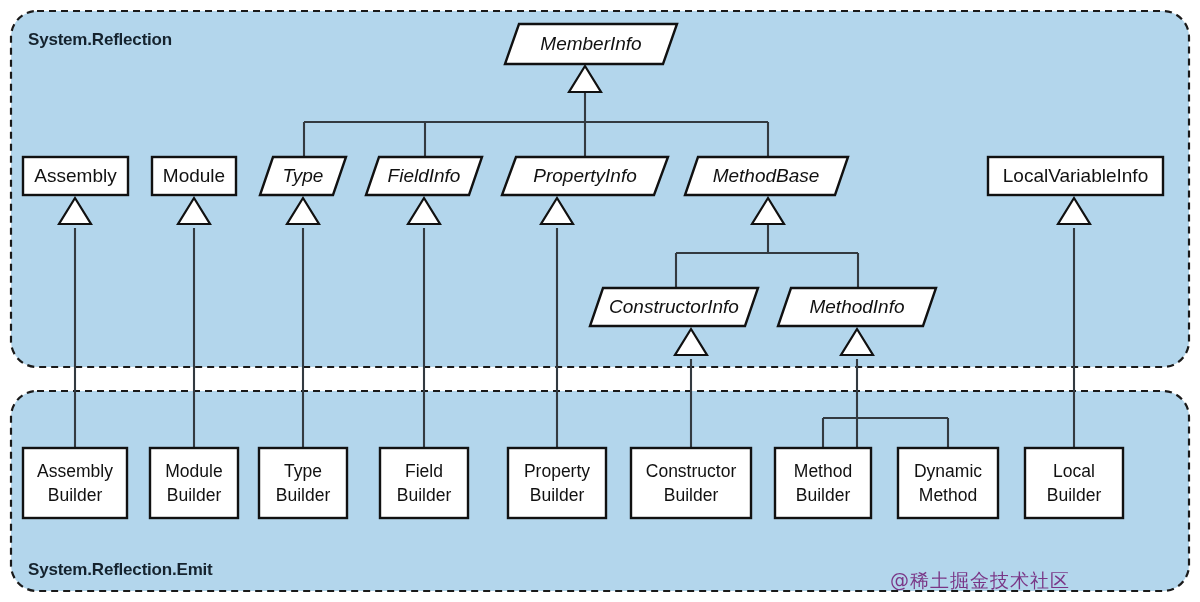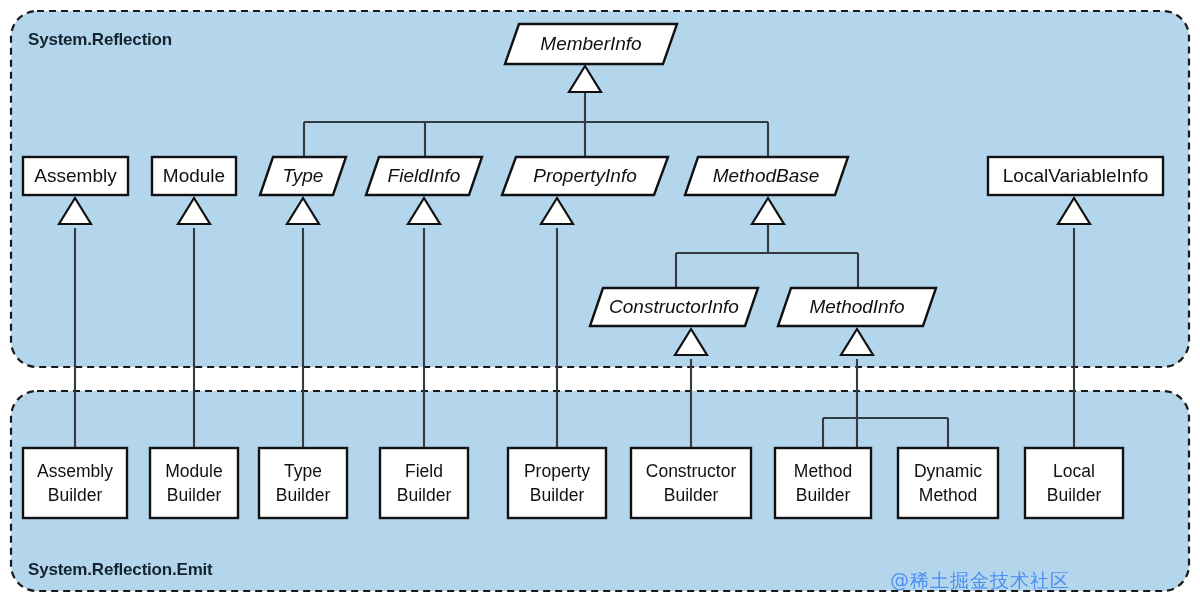--- a/index.html
+++ b/index.html
@@ -67,21 +67,21 @@
     stroke: #111111;
     stroke-width: 2.2;
     stroke-linejoin: miter;
   }
   .watermark {
     position: absolute;
     right: 18px;
     bottom: 8px;
     font-family: "DejaVu Sans", sans-serif;
     font-size: 19px;
-    color: #3b82f6;
+    color: #701a75;
     opacity: 0.85;
     letter-spacing: 1px;
     user-select: none;
   }
 </style>
 </head>
 <body>
 
 <div id="diagram-root">
 

